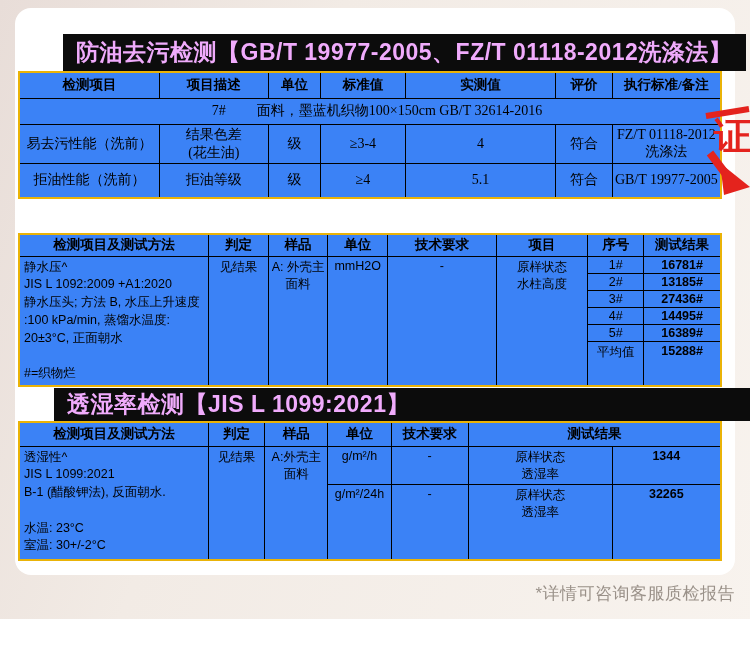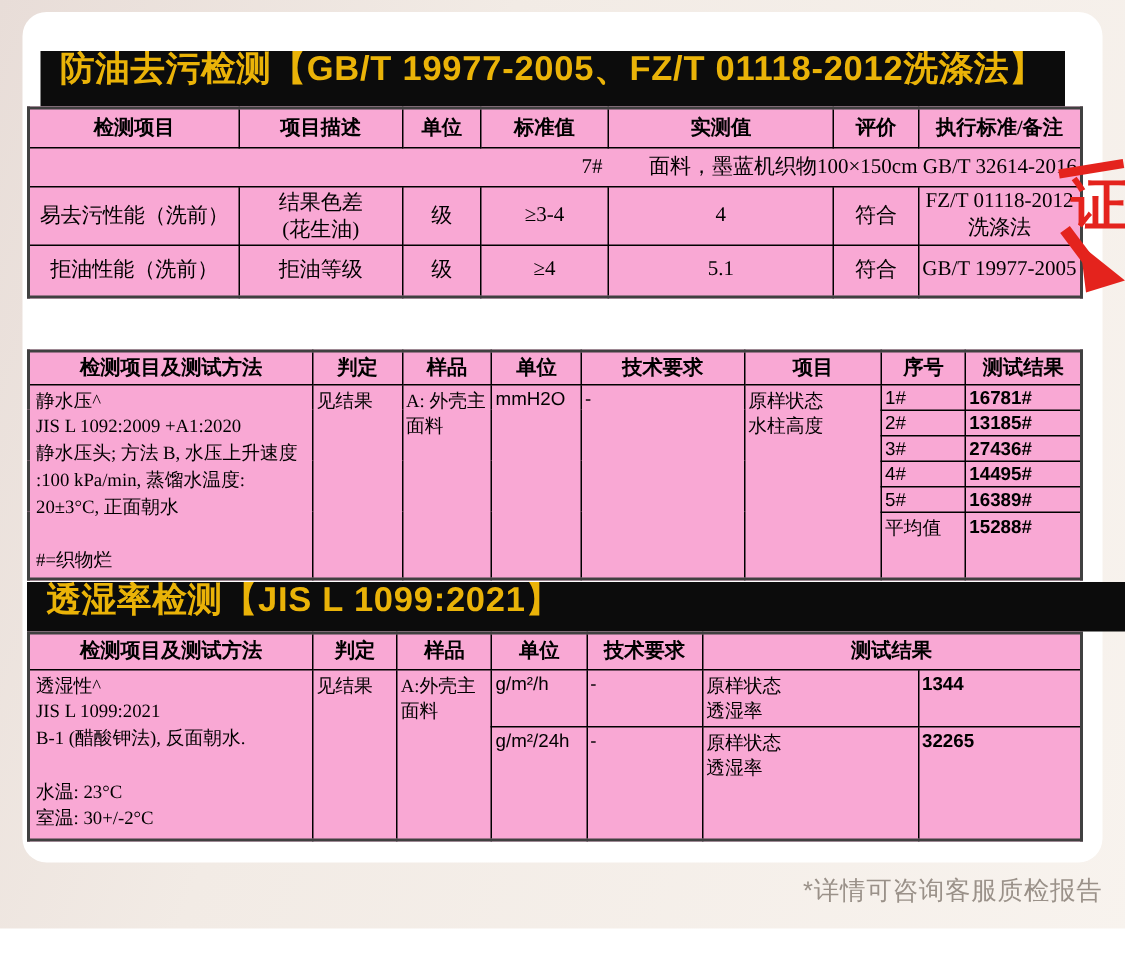--- a/index.html
+++ b/index.html
@@ -14,52 +14,52 @@
   }
   .bottom-strip{
     position:absolute;left:0;bottom:0;width:750px;height:33px;background:#ffffff;
   }
   .card{
     position:absolute;left:15px;top:8px;width:720px;height:567px;
     background:#ffffff;border-radius:16px;
   }
   
   .bar{
-    position:absolute;background:#0c0c0c;color:#eab308;
+    position:absolute;background:#0c0c0c;color:#f0abfc;
     font-weight:bold;font-size:23px;line-height:1;
-    display:flex;padding-left:13px;box-sizing:border-box;
-    letter-spacing:0.5px;white-space:nowrap;overflow:hidden;
+    display:flex;align-items:center;padding-left:13px;box-sizing:border-box;
+    letter-spacing:0.5px;white-space:nowrap;overflow:hidden;margin-left:36px;
   }
   .bar1{left:12px;top:26px;width:683px;height:37px;}
   .bar2{left:3px;top:192px;width:704px;height:33px;}
   .bar3{left:3px;top:380px;width:740px;height:33px;}
   
   table.tbl{
     position:absolute;border-collapse:collapse;table-layout:fixed;
-    border:2px solid #404040;background:#f9a8d4;
+    border:2px solid #eab308;background:#3b82f6;
   }
   .tbl td,.tbl th{border:1px solid #000;overflow:hidden;padding:1px 2px;}
   .tbl th{
     font-family:"Liberation Serif","DejaVu Serif",serif;
     font-weight:700;font-size:13.5px;text-align:center;
   }
   .t1{left:3px;top:63px;width:704px;}
   .t1 td{
     font-family:"Liberation Serif","DejaVu Serif",serif;
     font-size:14px;text-align:center;
   }
-  .t1 .span-row td{text-align:right;padding-left:16px;margin-left:31px;}
+  .t1 .span-row td{text-align:center;padding-left:16px;margin-left:31px;}
   .t2{left:3px;top:225px;width:704px;height:142px;}
   .t3{left:3px;top:413px;width:704px;height:140px;}
-  .t2 td,.t3 td{font-size:12.5px;}
+  .t2 td,.t3 td{font-size:12.5px;text-align:center;}
   .method{
     text-align:left !important;vertical-align:top;
     padding:2px 3px 2px 4px !important;line-height:1.42;font-size:12.5px;
   }
-  .pre{white-space:pre-line;font-family:Liberation Serif, serif;}
+  .pre{white-space:pre-line;}
   .top{vertical-align:top;padding-top:2px !important;}
   .val{font-weight:700;font-size:13px;}
   .seq{font-size:12.5px;}
   
   .footer-note{
     position:absolute;right:15px;top:582px;
     color:#9a9189;font-size:17px;letter-spacing:0.5px;
   }
   
   .red-annot{position:absolute;left:698px;top:105px;width:52px;height:95px;}

